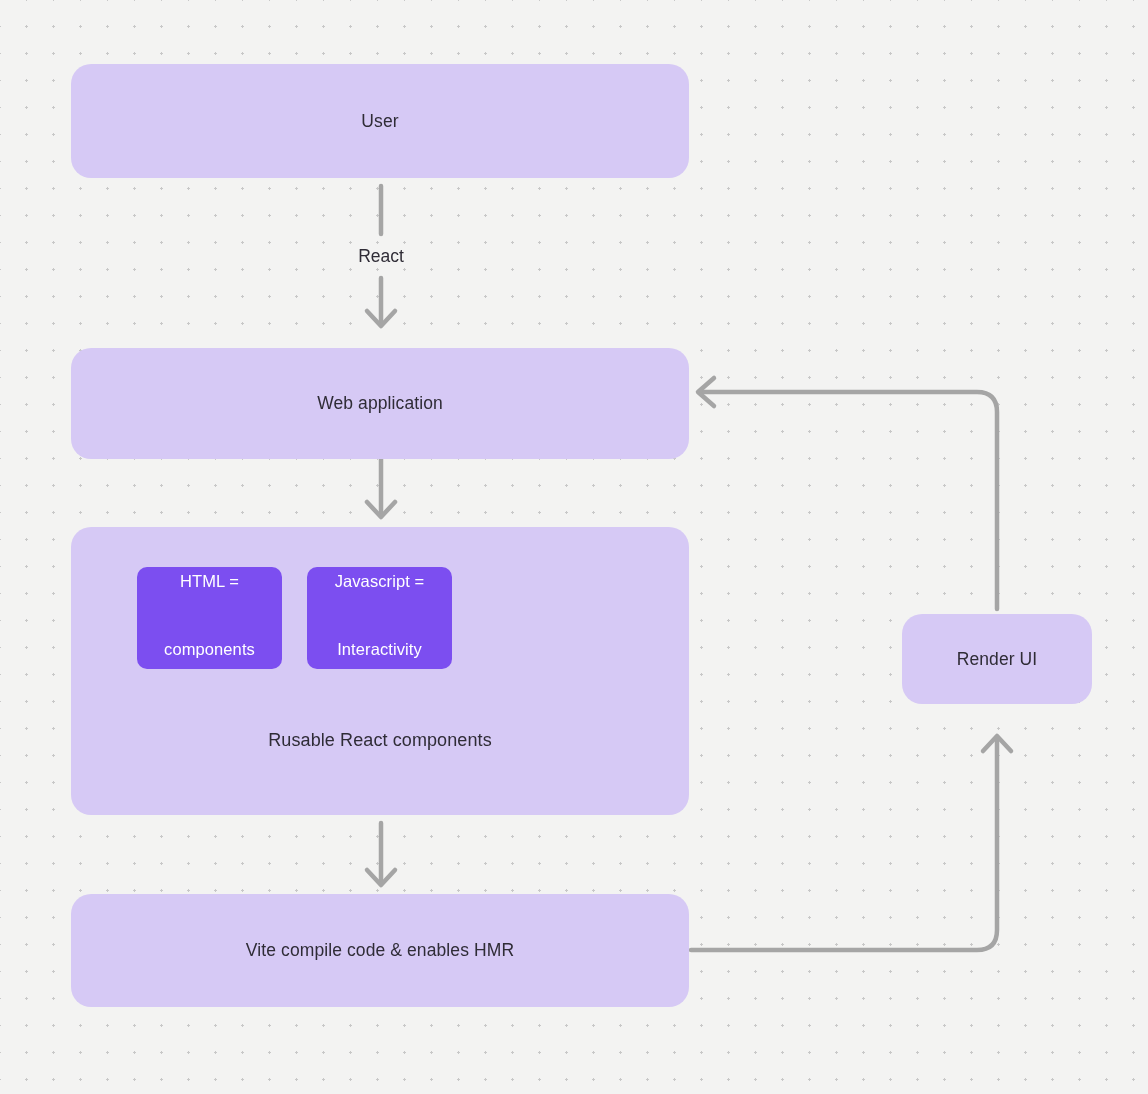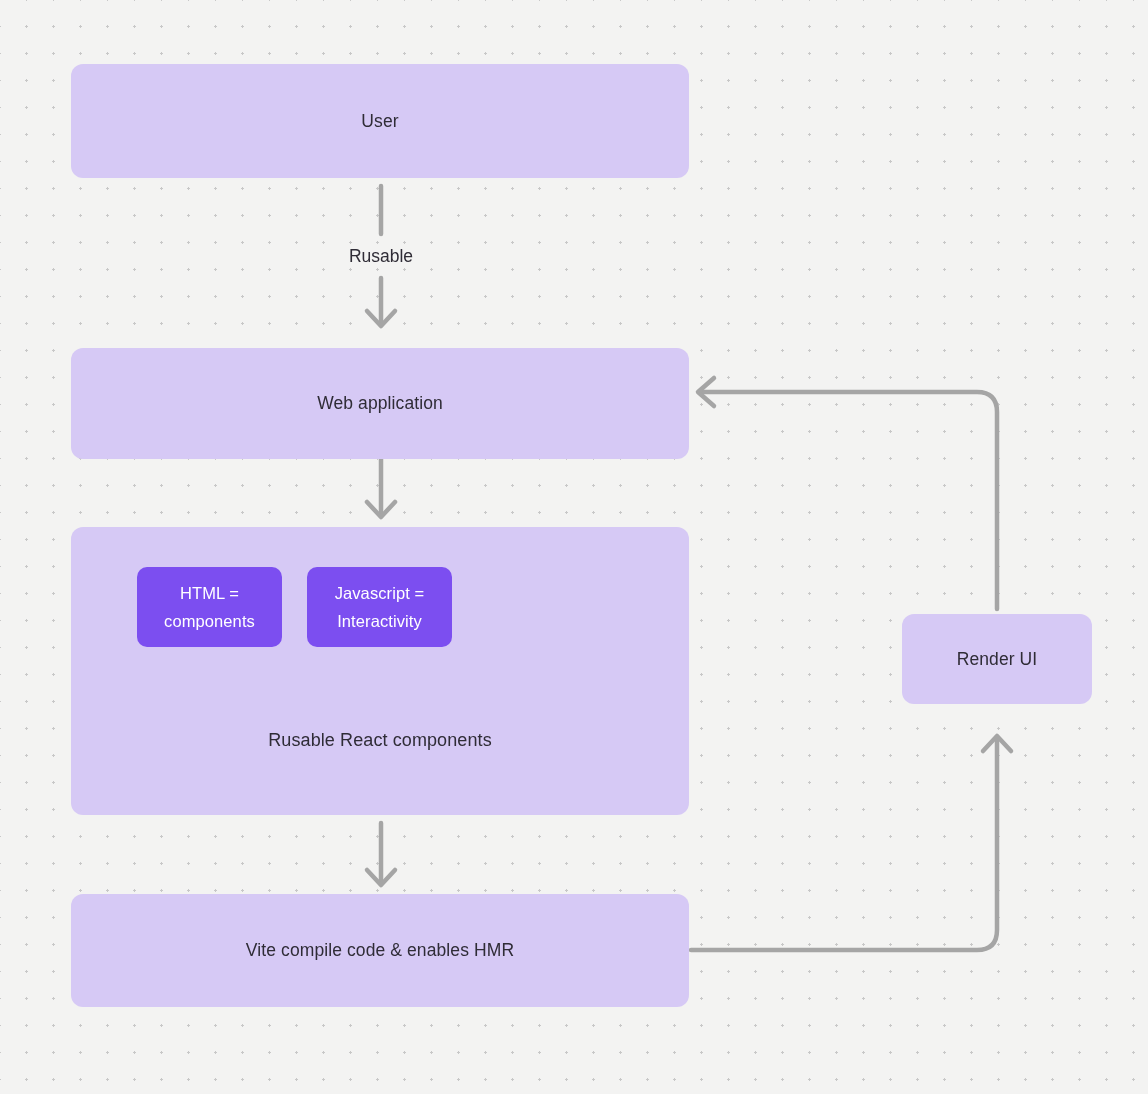--- a/index.html
+++ b/index.html
@@ -28,46 +28,47 @@
     position:absolute;left:0;top:0;width:1148px;height:1094px;
     pointer-events:none;
   }
   svg.connectors path{
     fill:none;stroke:var(--arrow);stroke-width:4.5;
     stroke-linecap:round;stroke-linejoin:round;
   }
   .node{
     position:absolute;
     background:var(--node-fill);
-    border-radius:12px;
+    border-radius:20px;
     display:flex;align-items:center;justify-content:center;
     font-size:17.5px;
     letter-spacing:.1px;
   }
   .node-user{left:71px;top:64px;width:618px;height:114px;}
   .node-webapp{left:71px;top:336px;width:618px;height:111px;margin-top:12px;}
   .node-group{left:71px;top:527px;width:618px;height:288px;}
   .node-vite{left:71px;top:894px;width:618px;height:113px;}
   .node-render{left:902px;top:614px;width:190px;height:90px;}
   .edge-label{
     position:absolute;left:306px;top:246px;width:150px;
     text-align:center;font-size:17.5px;color:var(--text);
   }
   .chips{
     position:absolute;left:66px;top:40px;
     display:flex;gap:25px;
   }
   .chip{
-    width:145px;height:80px;
+    width:145px;height:102px;
     background:var(--chip-fill);
     border-radius:10px;
     color:var(--chip-text);
-    display:flex;flex-direction:column;align-items:center;justify-content:center;
+    display:flex;flex-direction:column;align-items:center;
     font-size:16.5px;line-height:28px;font-weight:500;
     text-align:center;
+    gap:40px;
   }
   .group-label{
     position:absolute;left:0;top:203px;width:618px;
     text-align:center;font-size:18px;
   }
 </style>
 </head>
 <body>
 
 <div class="canvas">
@@ -88,21 +89,21 @@
     <path d="M983 751 L997 736 L1011 751"></path>
 
     <path d="M997 609 L997 412 Q997 392 977 392 L702 392"></path>
     <path d="M714 378 L698 392 L714 406"></path>
   </svg>
 
   <div class="node node-user">
     <span>User</span>
   </div>
 
-  <div class="edge-label">Rusable</div>
+  <div class="edge-label">React</div>
 
   <div class="node node-webapp">
     <span>Web application</span>
   </div>
 
   <div class="node node-group">
     <div class="chips">
       <div class="chip">
         <span>HTML =</span>
         <span>components</span>

